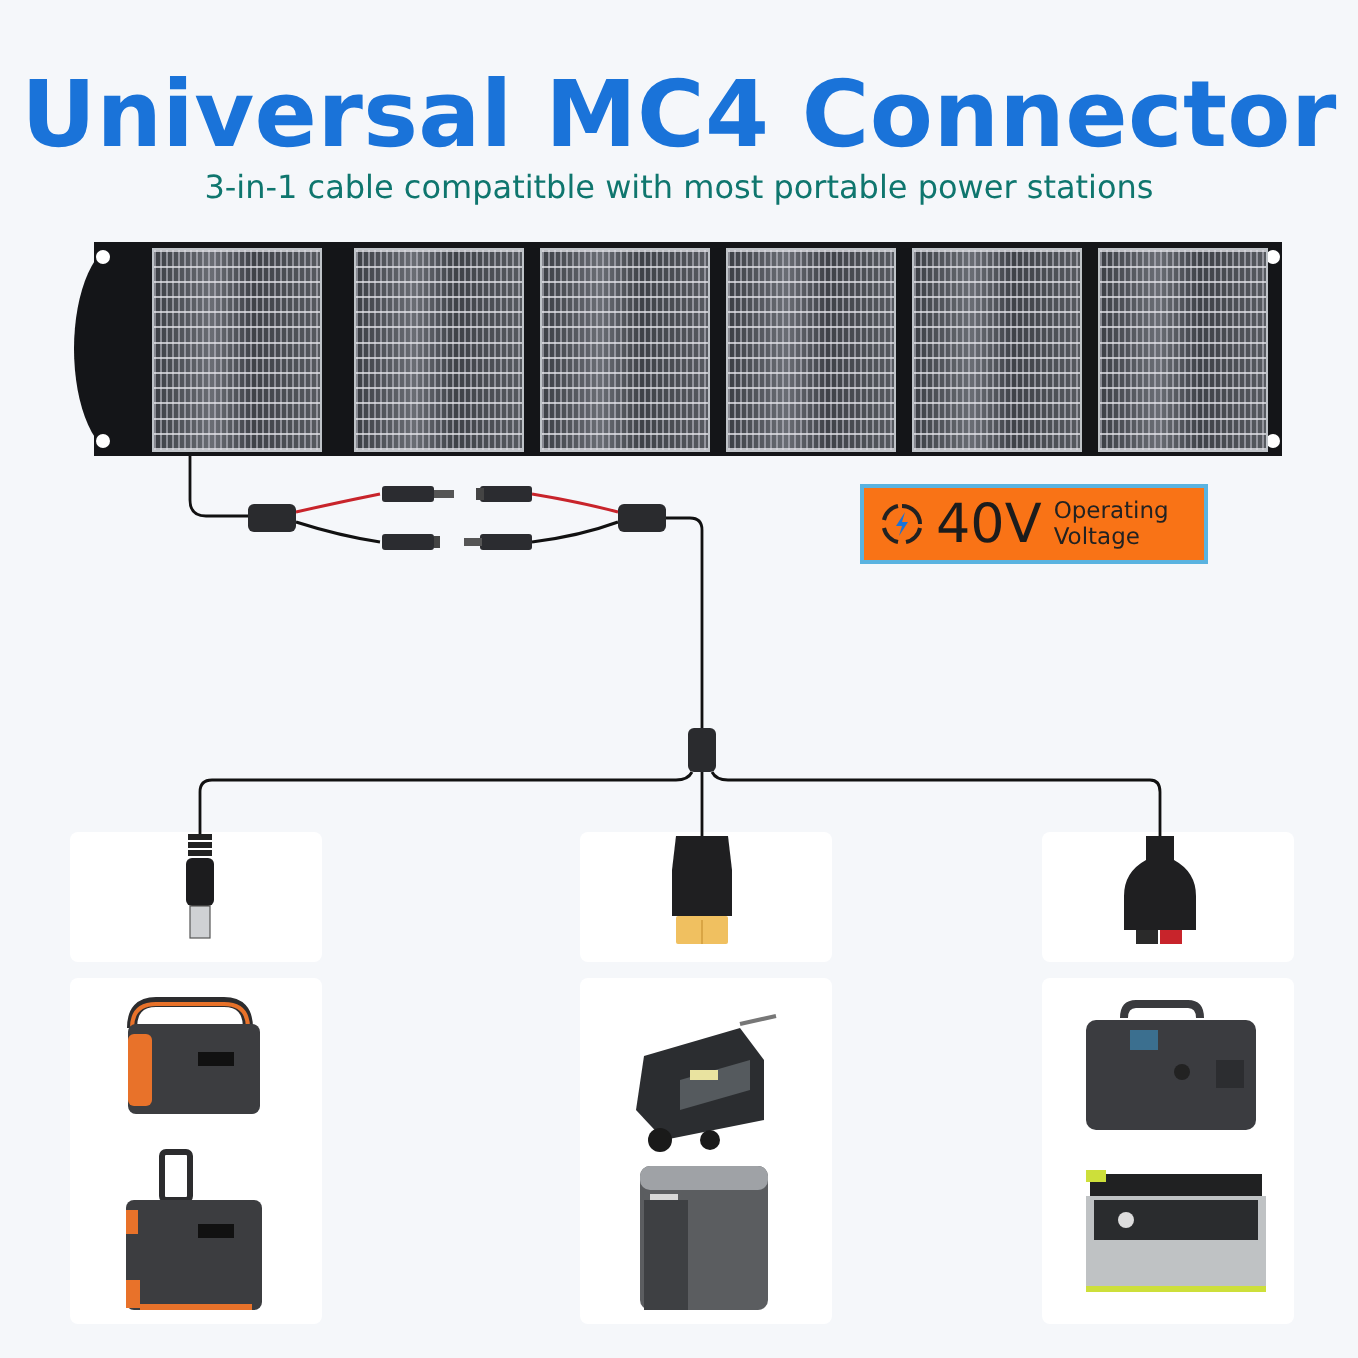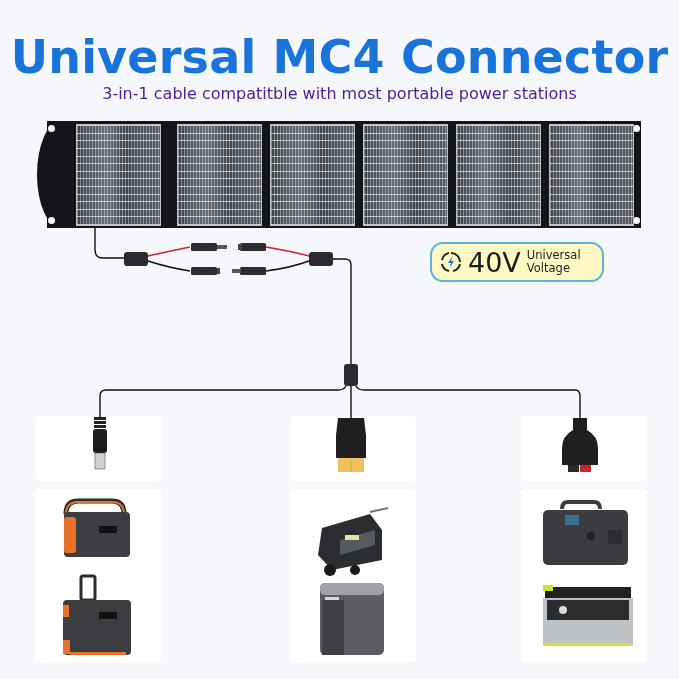--- a/index.html
+++ b/index.html
@@ -1,28 +1,28 @@
 <!DOCTYPE html>
 <html><head>
 <meta charset="utf-8">
 <style>
   html,body{margin:0;padding:0;}
   body{width:679px;height:679px;background:#f5f7fa;position:relative;overflow:hidden;font-family:"DejaVu Sans","Liberation Sans",sans-serif;}
   .title{position:absolute;left:0;right:0;top:30px;text-align:center;color:#1a73d9;font-weight:bold;font-size:46px;letter-spacing:0.2px;}
-  .subtitle{position:absolute;left:0;right:0;top:84px;text-align:center;color:#4c1d95;font-size:16px;}
+  .subtitle{position:absolute;left:0;right:0;top:84px;text-align:center;color:#0f766e;font-size:16px;}
   .panel{position:absolute;left:37px;top:121px;width:604px;height:107px;}
   .panel-body{position:absolute;left:10px;top:0;width:594px;height:107px;background:#141518;}
   .panel-flap{position:absolute;left:0;top:0;width:40px;height:107px;background:#141518;border-radius:60% 0 0 60% / 50% 0 0 50%;}
   .grommet{position:absolute;width:7px;height:7px;border-radius:50%;background:#fff;}
   .cell{position:absolute;top:3px;width:83px;height:100px;border:1px solid #bfc3c8;
     background:
       repeating-linear-gradient(0deg, rgba(230,230,235,0.75) 0 1px, transparent 1px 7.6px),
       repeating-linear-gradient(90deg, rgba(200,200,210,0.55) 0 1px, transparent 1px 3px),
       linear-gradient(90deg,#3c3f45,#6a6d74 35%,#3f4248 60%,#575a60);}
-  .badge{position:absolute;left:430px;top:242px;width:174px;height:40px;border:2px solid #5ab3e0;border-radius:13px;background:#fef9c3;box-sizing:border-box;display:flex;align-items:center;}
+  .badge{position:absolute;left:430px;top:242px;width:174px;height:40px;border:2px solid #5ab3e0;border-radius:0;background:#f97316;box-sizing:border-box;display:flex;align-items:center;}
   .badge-icon{margin-left:8px;width:22px;height:22px;}
   .badge-value{margin-left:6px;font-size:27px;color:#1c1c1c;line-height:1;}
   .badge-label{margin-left:6px;font-size:11.5px;line-height:13px;color:#222;}
   .card{position:absolute;background:#fff;border-radius:4px;}
   svg.wires{position:absolute;left:0;top:0;}
 </style>
 </head>
 <body>
 
 <div class="title">Universal MC4 Connector</div>
@@ -46,21 +46,21 @@
 <div class="badge">
   <svg class="badge-icon" viewBox="0 0 22 22">
     <path d="M11 2 A9 9 0 0 1 20 11" fill="none" stroke="#222" stroke-width="2"></path>
     <path d="M20 13 A9 9 0 0 1 13 20" fill="none" stroke="#222" stroke-width="2"></path>
     <path d="M9 20 A9 9 0 0 1 2 13" fill="none" stroke="#222" stroke-width="2"></path>
     <path d="M2 9 A9 9 0 0 1 9 2" fill="none" stroke="#222" stroke-width="2"></path>
     <path d="M12.5 5 L8 12 L11 12 L9.5 17 L14 10 L11 10 Z" fill="#1a73d9"></path>
   </svg>
   <span class="badge-value">40V</span>
   <span class="badge-label">
-    <span>Universal</span><br>
+    <span>Operating</span><br>
     <span>Voltage</span>
   </span>
 </div>
 
 <div class="card" style="left:35px;top:416px;width:126px;height:65px;"></div>
 <div class="card" style="left:290px;top:416px;width:126px;height:65px;"></div>
 <div class="card" style="left:521px;top:416px;width:126px;height:65px;"></div>
 <div class="card" style="left:35px;top:489px;width:126px;height:173px;"></div>
 <div class="card" style="left:290px;top:489px;width:126px;height:173px;"></div>
 <div class="card" style="left:521px;top:489px;width:126px;height:173px;"></div>

